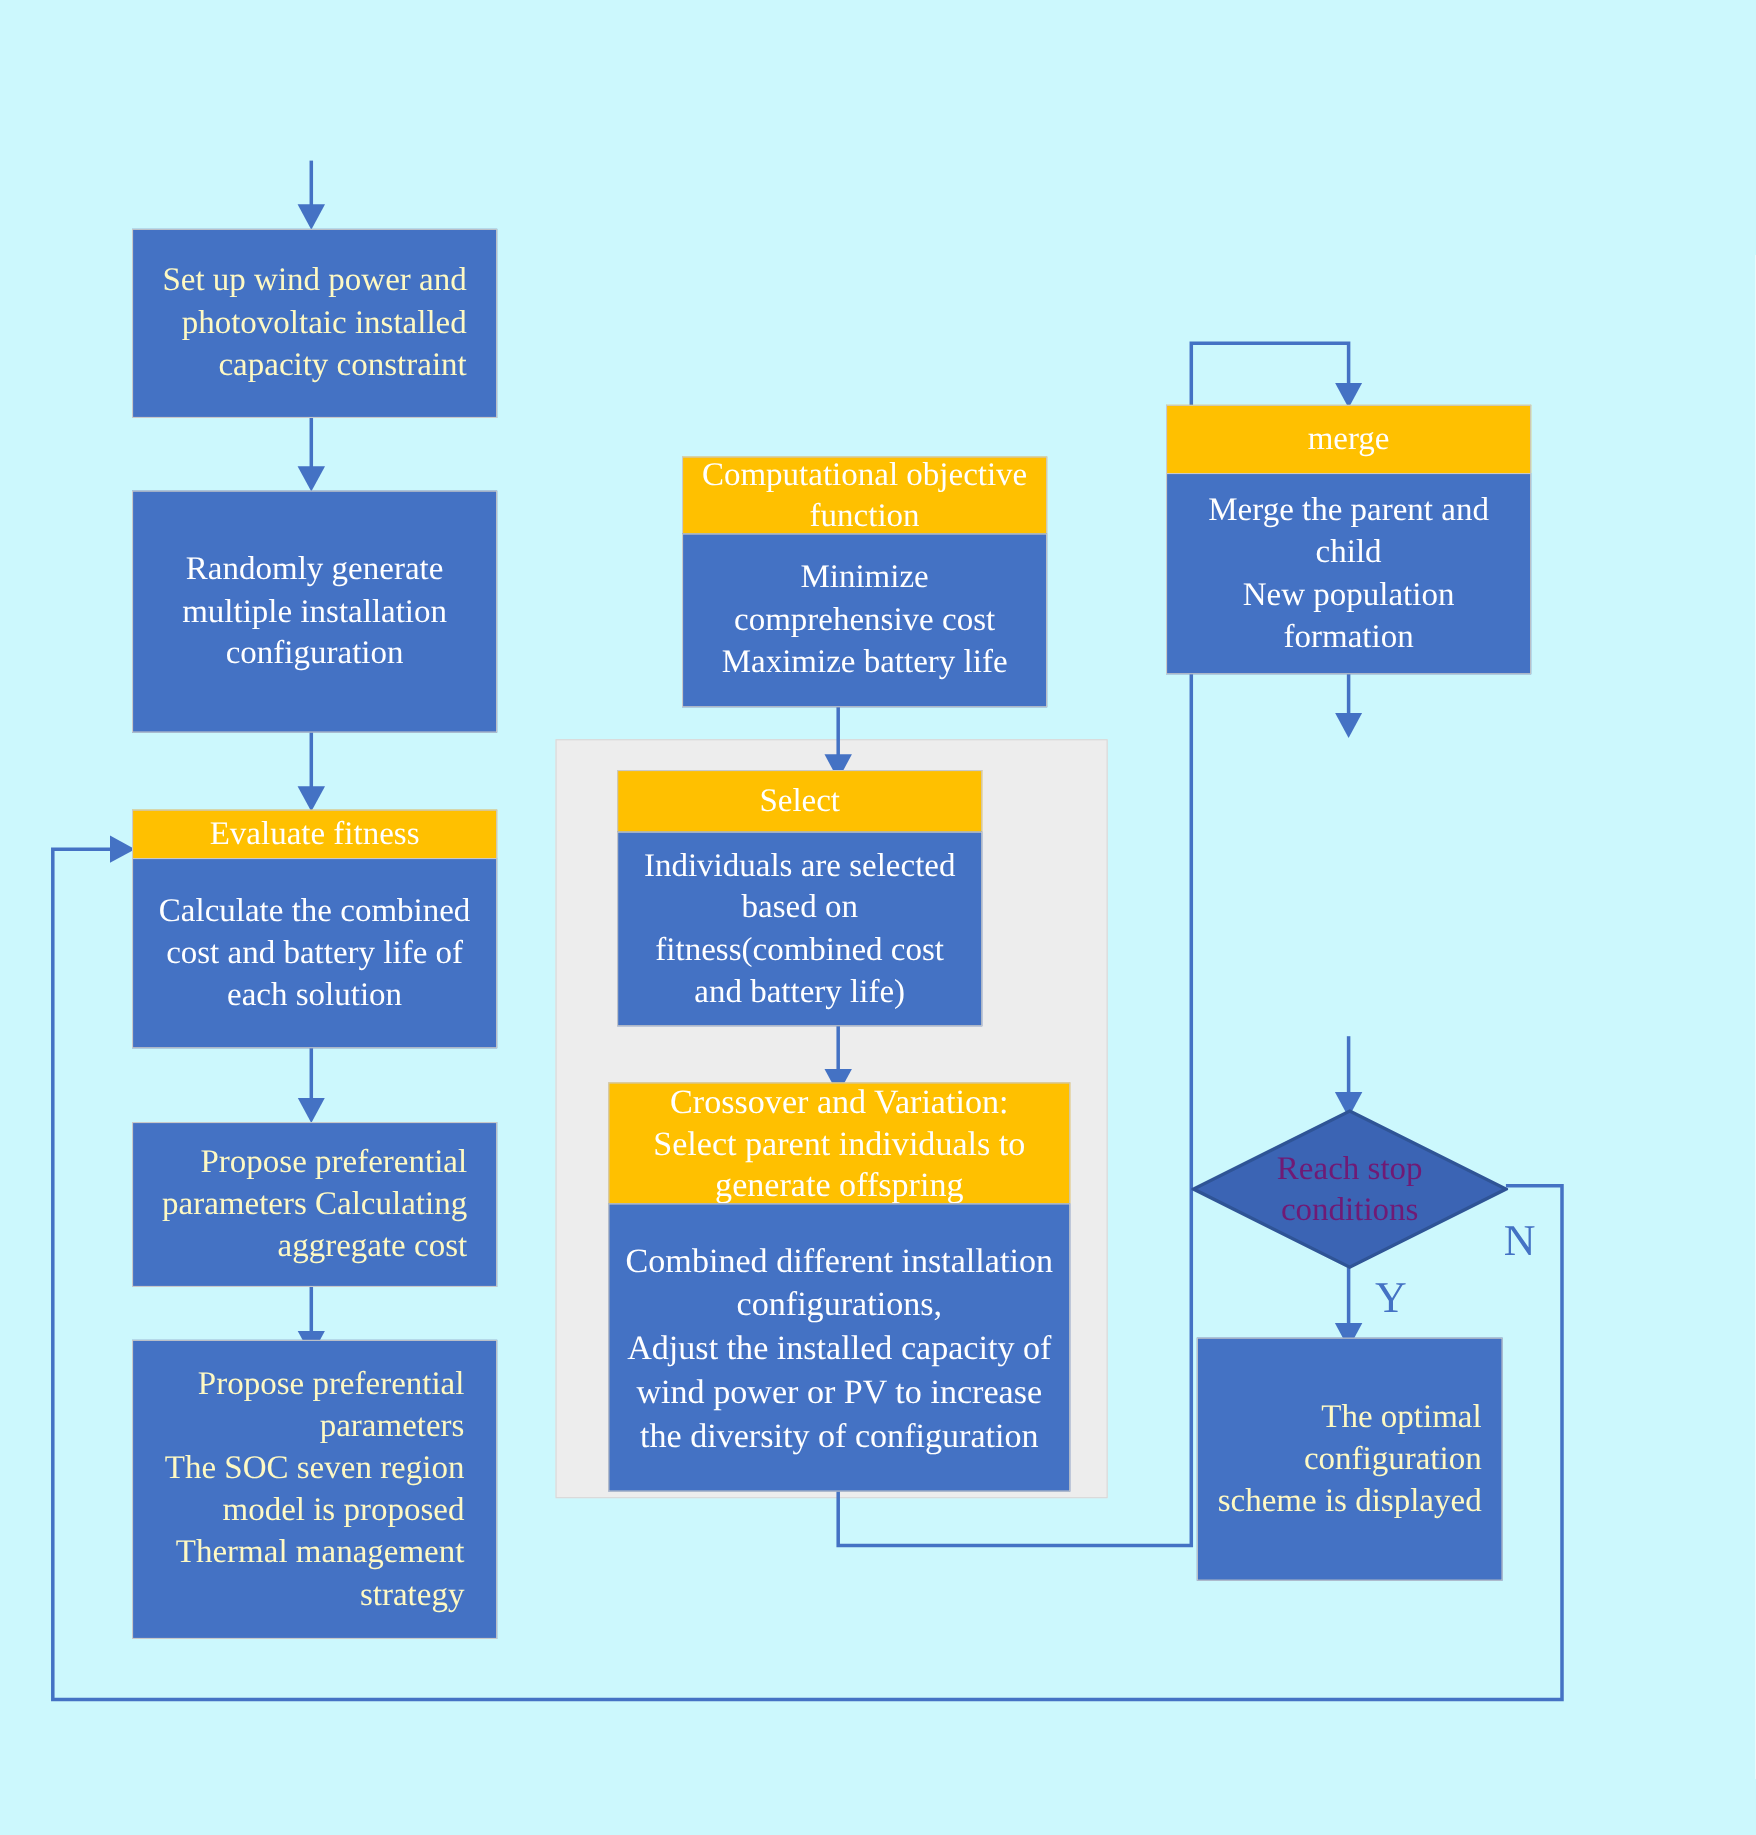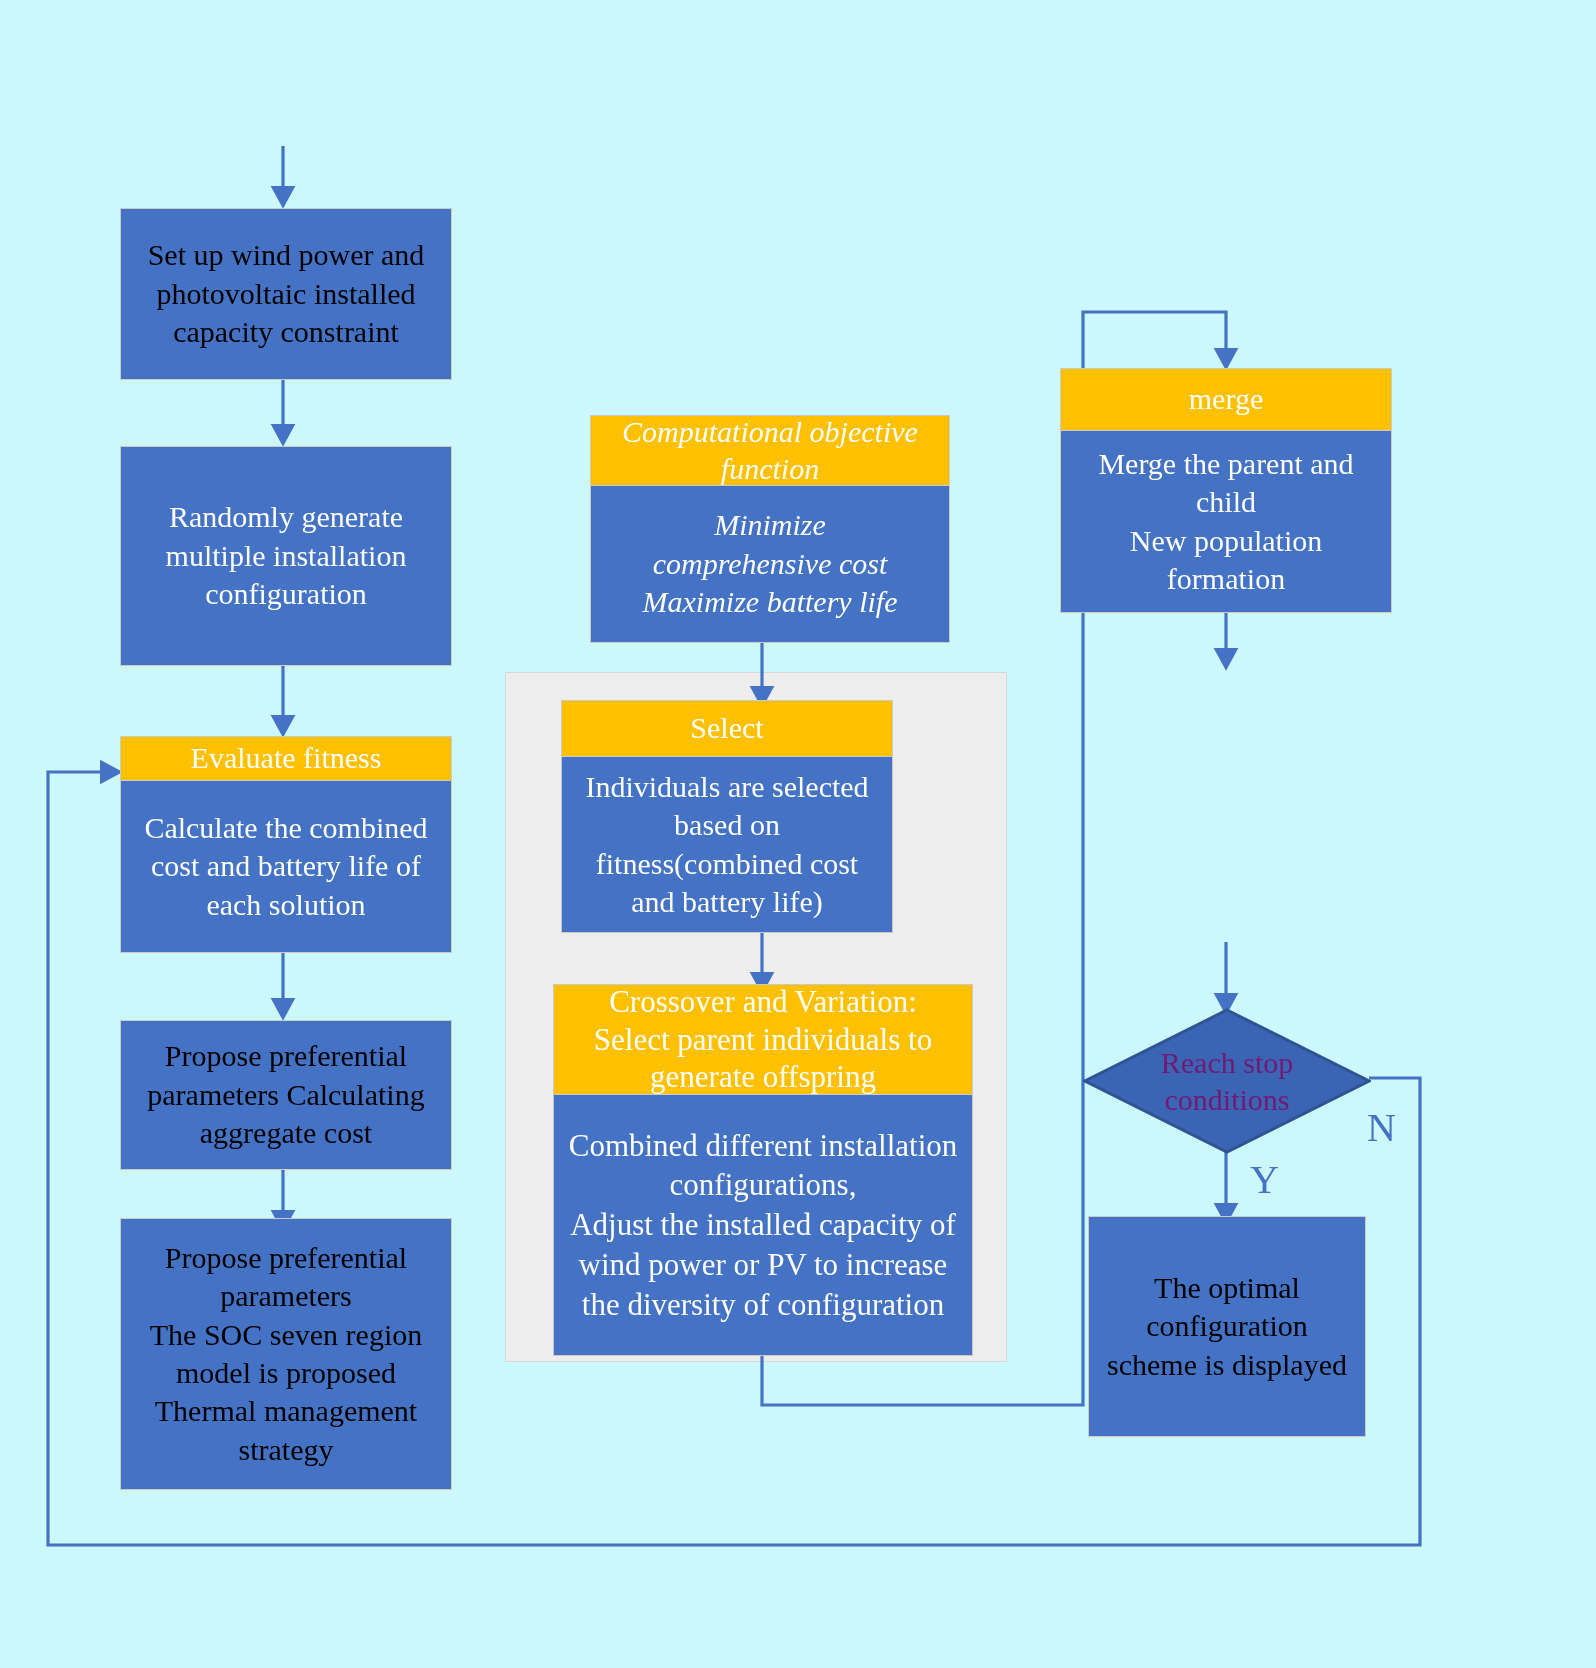--- a/index.html
+++ b/index.html
@@ -45,29 +45,29 @@
     align-items: center;
     justify-content: center;
     line-height: 1.28;
     border: 1px solid #c9c9c9;
     white-space: pre-line;
     flex: 1 1 auto;
   }
   .plain {
     box-sizing: border-box;
     background: #4472c4;
-    color: #000000;
+    color: #fef9c3;
     border: 1px solid #c9c9c9;
     display: flex;
     align-items: center;
     justify-content: center;
     line-height: 1.28;
     white-space: pre-line;
     position: absolute;
-    text-align: center;
+    text-align: right;
   }
   .terminator {
     position: absolute;
     background: #3b64b4;
     border: 2px solid #2f5496;
     border-radius: 64px;
     color: #ffffff;
     display: flex;
     align-items: center;
     justify-content: center;
@@ -173,21 +173,21 @@
 
   <div class="plain fs30" style="left:120px; top:1218px; width:332px; height:272px;">
     <span>Propose preferential
 parameters
 The SOC seven region
 model is proposed
 Thermal management
 strategy</span>
   </div>
 
-  <div class="node" style="left:590px; top:415px; width:360px; height:228px;font-style:italic;">
+  <div class="node" style="left:620px; top:415px; width:332px; height:228px;">
     <div class="band fs30" style="height:70px;">
       <span>Computational objective
 function</span>
     </div>
     <div class="body fs30">
       <span>Minimize
 comprehensive cost
 Maximize battery life</span>
     </div>
   </div>

